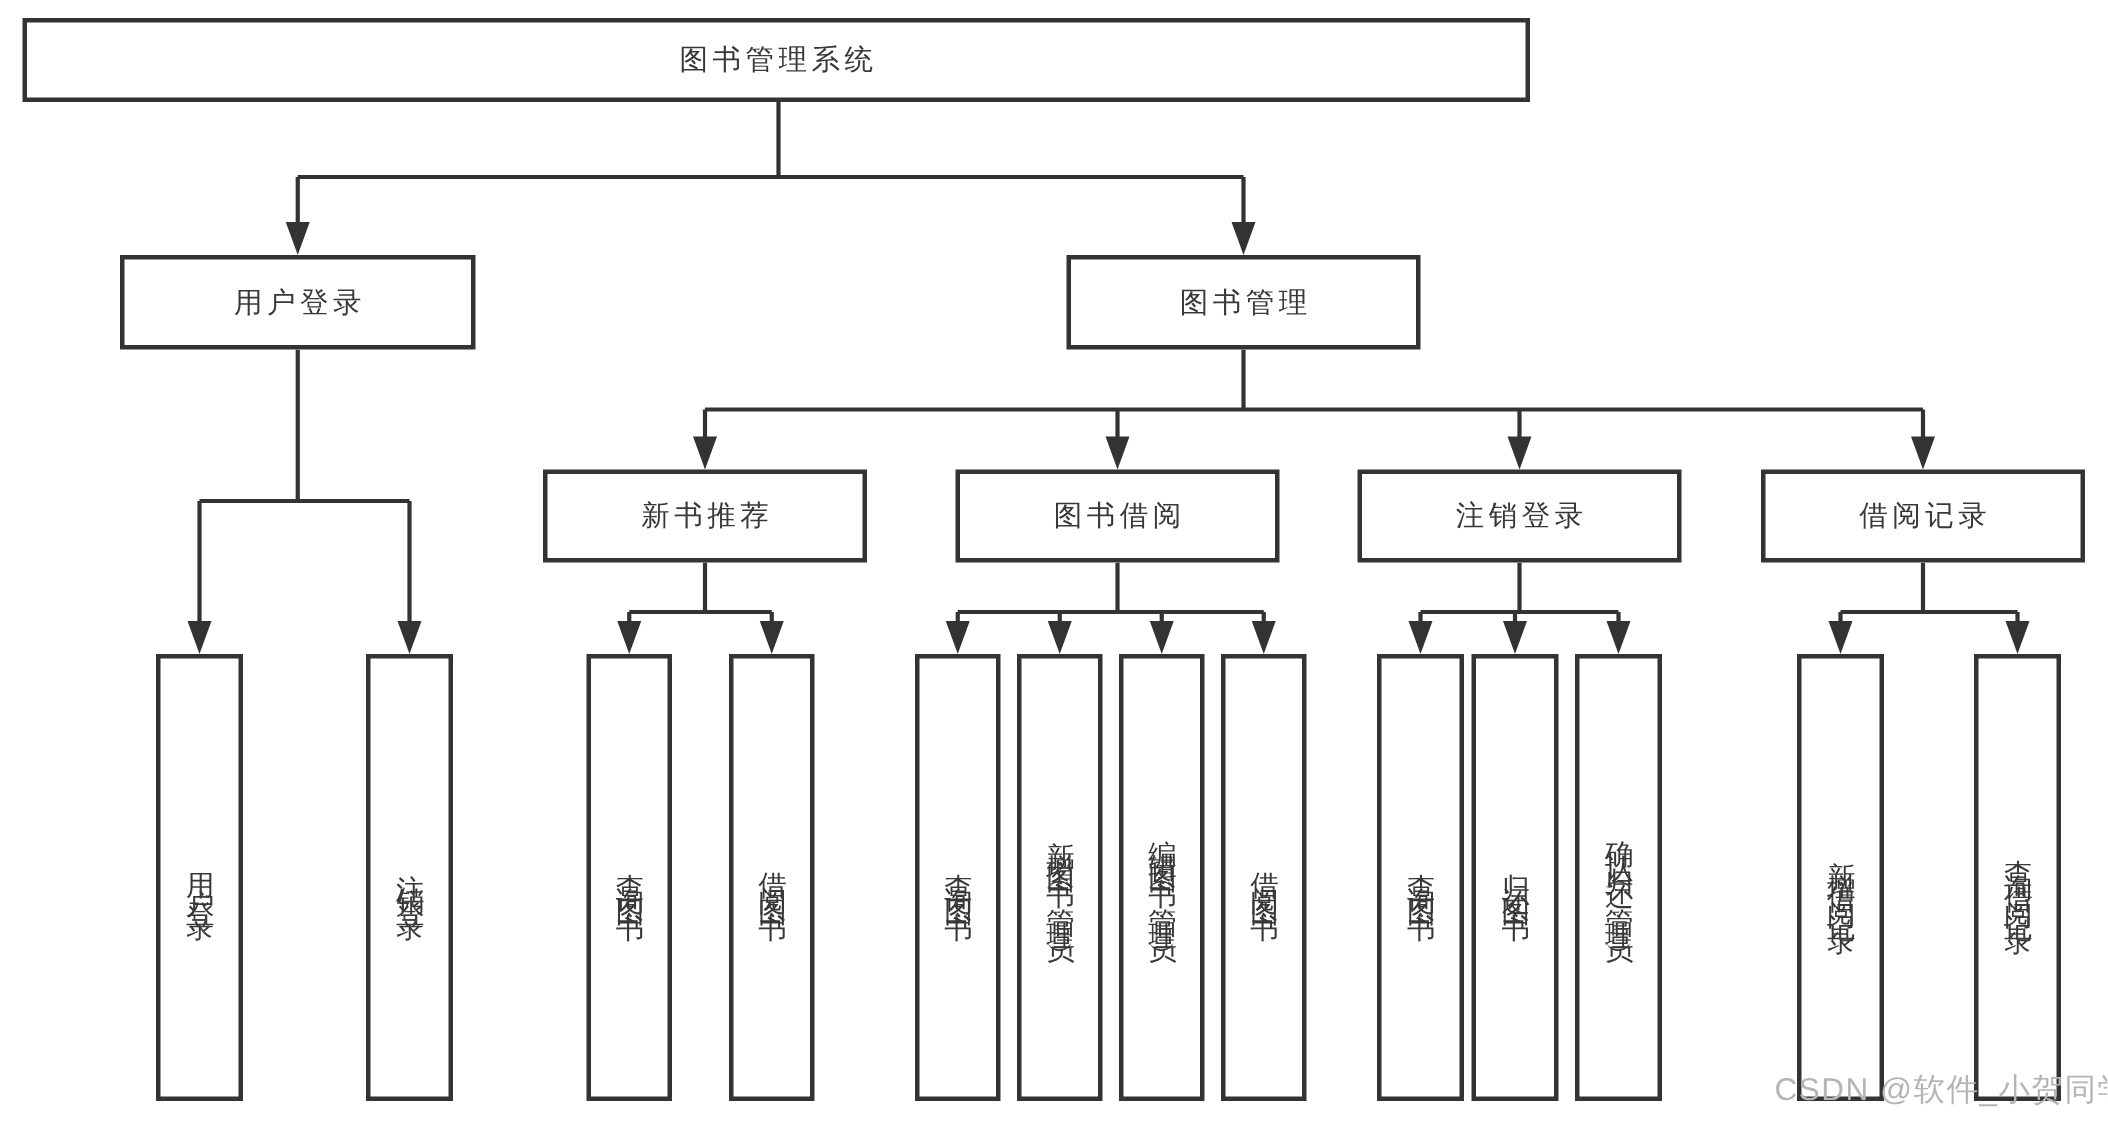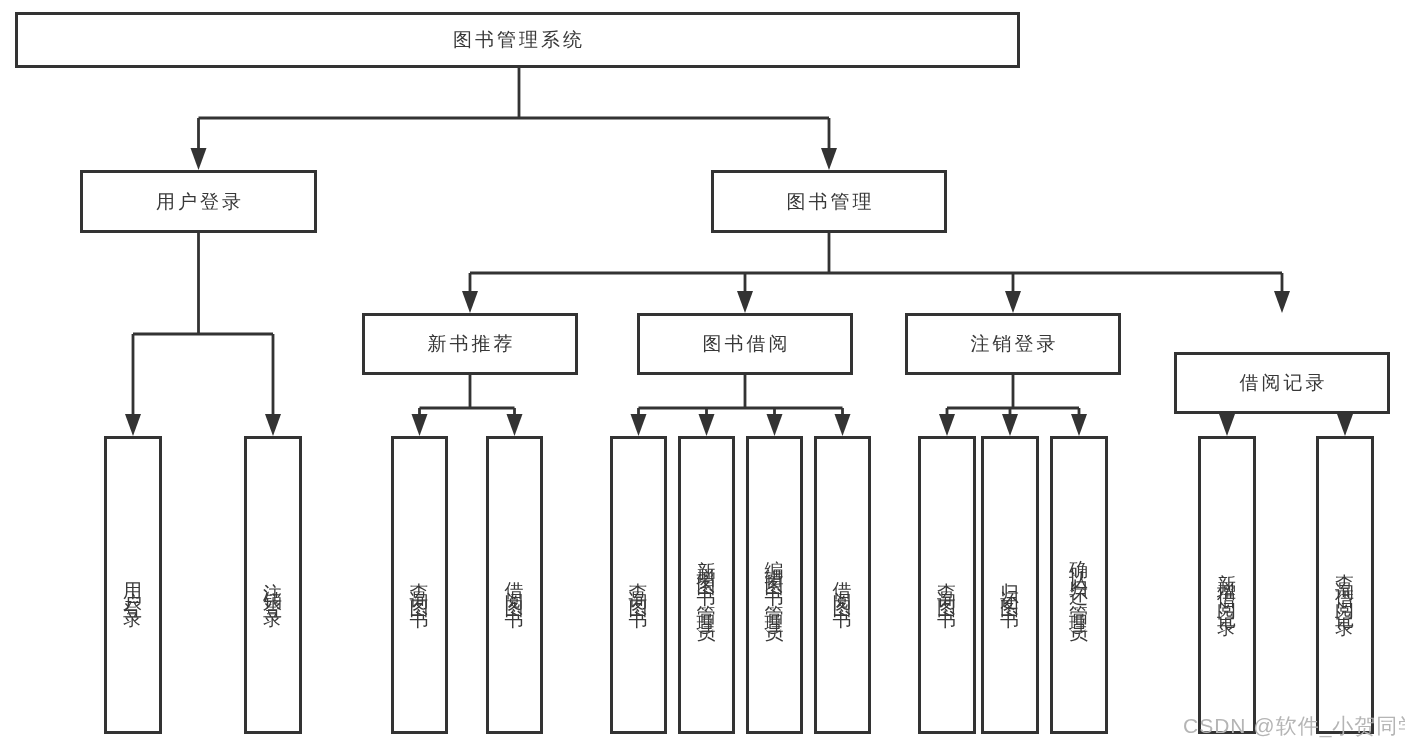--- a/index.html
+++ b/index.html
@@ -112,21 +112,21 @@
 
   <div class="node" style="left:362px; top:313px; width:216px; height:62px;">
     <span>新书推荐</span>
   </div>
   <div class="node" style="left:637px; top:313px; width:216px; height:62px;">
     <span>图书借阅</span>
   </div>
   <div class="node" style="left:905px; top:313px; width:216px; height:62px;">
     <span>注销登录</span>
   </div>
-  <div class="node" style="left:1174px; top:313px; width:216px; height:62px;margin-top:39px;">
+  <div class="node" style="left:1174px; top:313px; width:216px; height:62px;">
     <span>借阅记录</span>
   </div>
 
   <div class="node v" style="left:104px; top:436px; width:58px; height:298px;">
     <span class="vtext">用户登录</span>
   </div>
   <div class="node v" style="left:244px; top:436px; width:58px; height:298px;">
     <span class="vtext">注销登录</span>
   </div>
 

